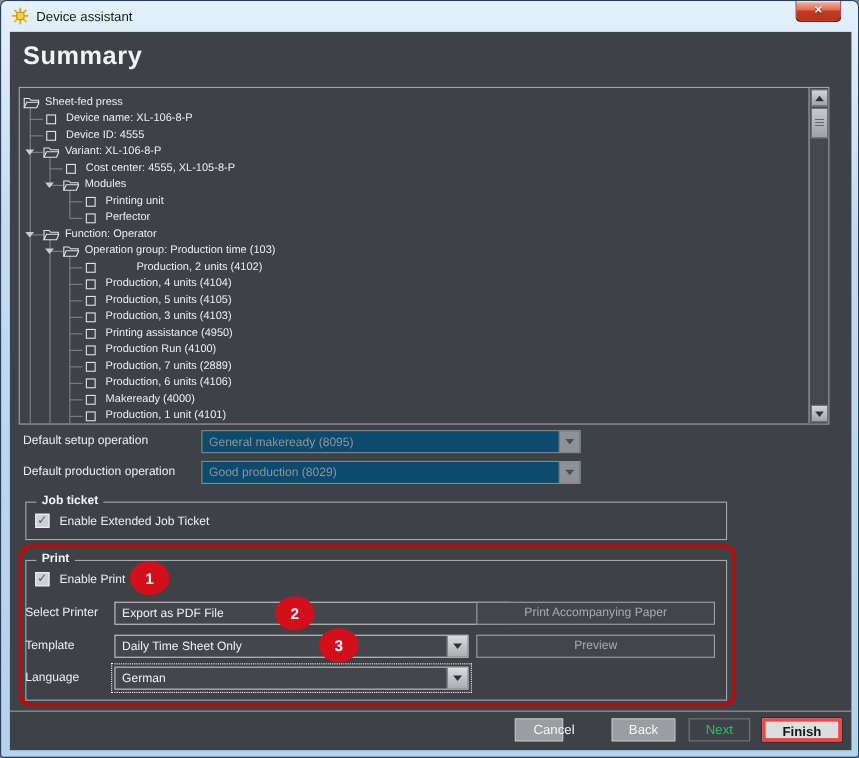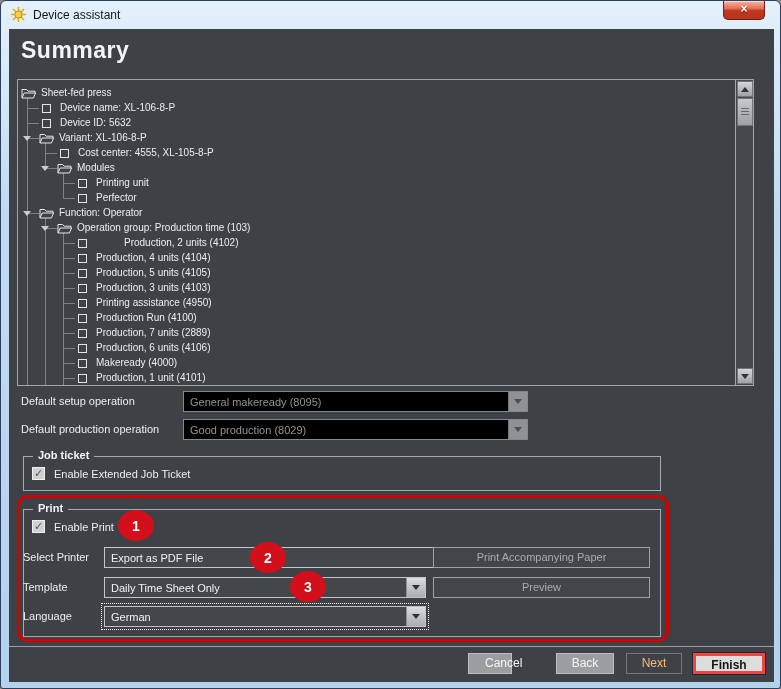--- a/index.html
+++ b/index.html
@@ -53,21 +53,21 @@
   .sb-thumb{position:absolute;left:1px;top:18px;width:16px;height:28px;
     background:linear-gradient(#c7cacd,#9da1a5);border:1px solid #70757a;}
   .sb-grip{margin:9px 3px 0;height:7px;
     background:repeating-linear-gradient(#63676c 0 1px,transparent 1px 3px);}
   
   .field-label{position:absolute;height:21px;line-height:21px;color:#eceef0;}
   .combo{position:absolute;height:21px;border:1px solid #c3c6c9;background:#43474b;display:flex;align-items:center;}
   .combo .val{flex:1;padding:0 6px;color:#f0f2f4;overflow:hidden;white-space:nowrap;}
   .combo .dd-btn{width:19px;height:100%;background:linear-gradient(#dadcde,#a9adb1);border-left:1px solid #8d9195;display:flex;align-items:center;justify-content:center;}
   .combo .dd-tri{width:0;height:0;border-left:4px solid transparent;border-right:4px solid transparent;border-top:5px solid #2d3136;}
-  .combo.disabled{border-color:#85898d;background:#000000;}
+  .combo.disabled{border-color:#85898d;background:#0c4a6e;}
   .combo.disabled .val{color:#8f9498;}
   .combo.disabled .dd-btn{background:#8e9296;border-left-color:#777b7f;}
   .combo.disabled .dd-tri{border-top-color:#4c5054;}
   .combo.focused{outline:1px dotted #ffffff;outline-offset:2px;}
   
   .groupbox{position:absolute;border:1px solid #a6aaae;}
   .groupbox .gb-title{position:absolute;top:-8px;left:9px;background:#3e4247;padding:0 5px;font-weight:bold;color:#f2f3f4;}
   
   .cb-row{position:absolute;display:flex;align-items:center;gap:9px;}
   .cb-box{width:13px;height:13px;background:#ced1d3;border:1px solid #eef0f1;
@@ -76,21 +76,21 @@
   .callout{position:absolute;border:3px solid #d40000;border-radius:11px;}
   .badge{position:absolute;width:36px;height:31px;border-radius:50%;background:#d40f1c;
     color:#fff;font-weight:bold;font-size:14px;display:flex;align-items:center;justify-content:center;z-index:5;}
   
   .side-btn{position:absolute;height:21px;background:#42464a;border:1px solid #9da2a6;
     color:#a7acb1;font-size:11px;text-align:center;line-height:19px;}
   
   .footer-sep{position:absolute;left:0;top:617px;width:100%;border-top:1px solid #9aa0a5;}
   .f-btn{position:absolute;top:624px;height:21px;font-size:12px;text-align:center;line-height:19px;cursor:pointer;}
   .f-btn.gray{background:#9b9ea1;border:1px solid #bcbfc2;color:#f4f5f6;}
-  .f-btn.disabled{background:transparent;border:1px solid #73787d;color:#fdba74;cursor:default;}
+  .f-btn.disabled{background:transparent;border:1px solid #73787d;color:#22c55e;cursor:default;}
   .f-btn.primary{background:#dcdddd;border:3px solid #ef4444;box-shadow:0 0 0 1px #23282c;color:#131619;font-weight:bold;}
 </style>
 </head>
 <body>
 
 <div class="window">
 
   <div class="titlebar">
     <svg class="app-icon" viewBox="0 0 17 17">
       <g stroke="#e8a90e" stroke-width="1.6">
@@ -132,21 +132,21 @@
             <span class="icon-box" style="left: 21px;">
               <span class="tree-checkbox"></span>
             </span>
             <span class="lbl" style="left: 42px;">Device name: XL-106-8-P</span>
           </div>
           <div class="tree-row">
             <span class="tick" style="left: 9px;"></span>
             <span class="icon-box" style="left: 21px;">
               <span class="tree-checkbox"></span>
             </span>
-            <span class="lbl" style="left: 42px;">Device ID: 5632</span>
+            <span class="lbl" style="left: 42px;">Device ID: 4555</span>
           </div>
           <div class="tree-row">
             <span class="tick" style="left: 9px;"></span>
             <span class="tree-arrow" style="left: 5px;"></span>
             <span class="icon-box" style="left: 21px;">
               <svg viewBox="0 0 15 11" width="15" height="11">
                 <path d="M1 10 V1.5 H5.6 L7.2 3.2 H14 V5" fill="none" stroke="#e4e6e8" stroke-width="1"></path>
                 <path d="M1 10 L3.2 5 H14.6 L12.4 10 Z" fill="#3e4247" stroke="#e4e6e8" stroke-width="1"></path>
               </svg>
             </span>

